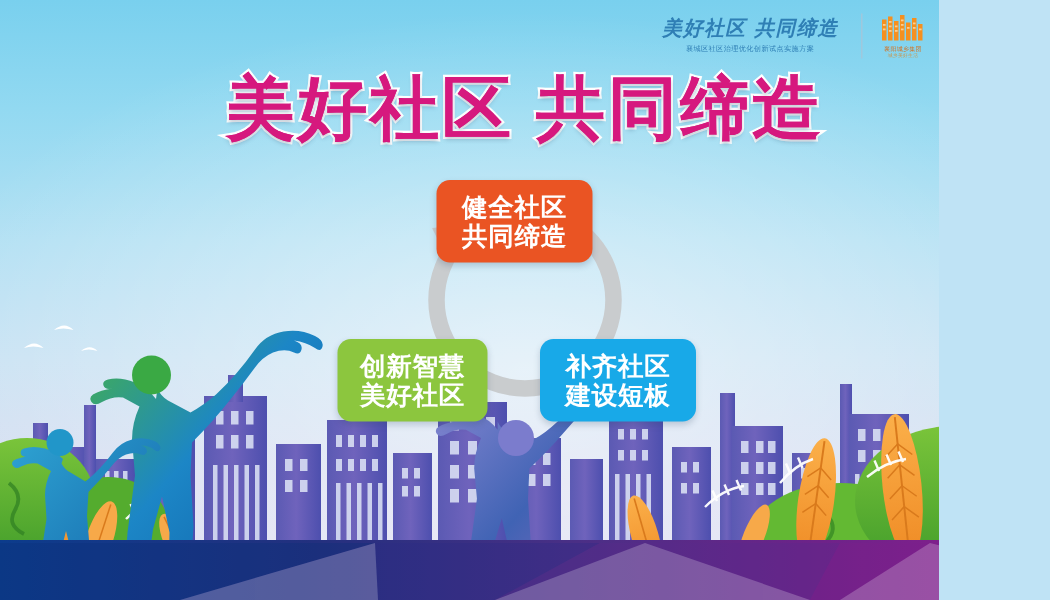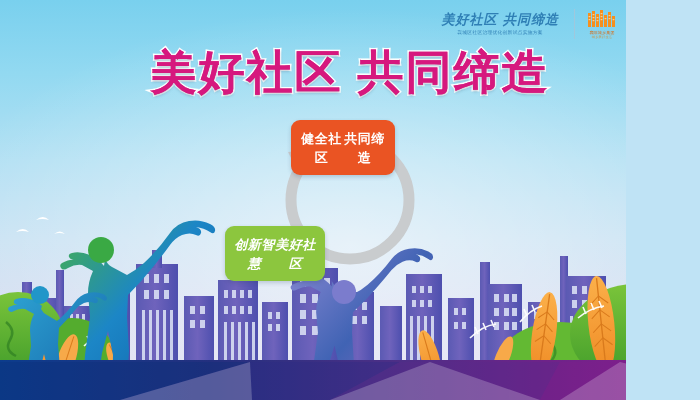--- a/index.html
+++ b/index.html
@@ -53,28 +53,28 @@
   }
   #main-title-fill{
     position:absolute;left:0;top:42px;width:700px;text-align:center;
     font-size:46px;font-weight:bold;letter-spacing:2px;
     color:#d6187e;white-space:nowrap;
   }
   
   #diagram{position:absolute;left:230px;top:110px;width:260px;height:180px;}
   .node{
     position:absolute;border-radius:9px;
-    color:#ffffff;font-weight:bold;font-size:13px;line-height:19px;
+    color:#ffffff;font-weight:bold;font-size:17px;line-height:19px;
     text-align:center;letter-spacing:.5px;
-    display:flex;flex-direction:row;justify-content:center;align-items:center;
+    display:flex;flex-direction:column;justify-content:center;align-items:center;
     box-shadow:0 2px 4px rgba(40,70,100,.22);
     padding:5px 9px;box-sizing:border-box;
   }
   #node-top{left:61px;top:10px;width:104px;height:55px;background:#ea5423;}
-  #node-left{left:-5px;top:116px;width:100px;height:55px;background:#8cc63e;font-style:italic;}
+  #node-left{left:-5px;top:116px;width:100px;height:55px;background:#8cc63e;}
   #node-right{left:130px;top:116px;width:104px;height:55px;background:#18a9e8;}
   .node span{display:block;}
   
   #scene{position:absolute;left:0;bottom:0;width:700px;height:190px;}
 </style>
 </head>
 <body>
 
 <div id="poster">
 
@@ -444,15 +444,19 @@
     <div class="node" id="node-top">
       <span>健全社区</span>
       <span>共同缔造</span>
     </div>
 
     <div class="node" id="node-left">
       <span>创新智慧</span>
       <span>美好社区</span>
     </div>
 
+    <div class="node" id="node-right">
+      <span>补齐社区</span>
+      <span>建设短板</span>
+    </div>
   </div>
 
 </div>
 
 </body></html>

